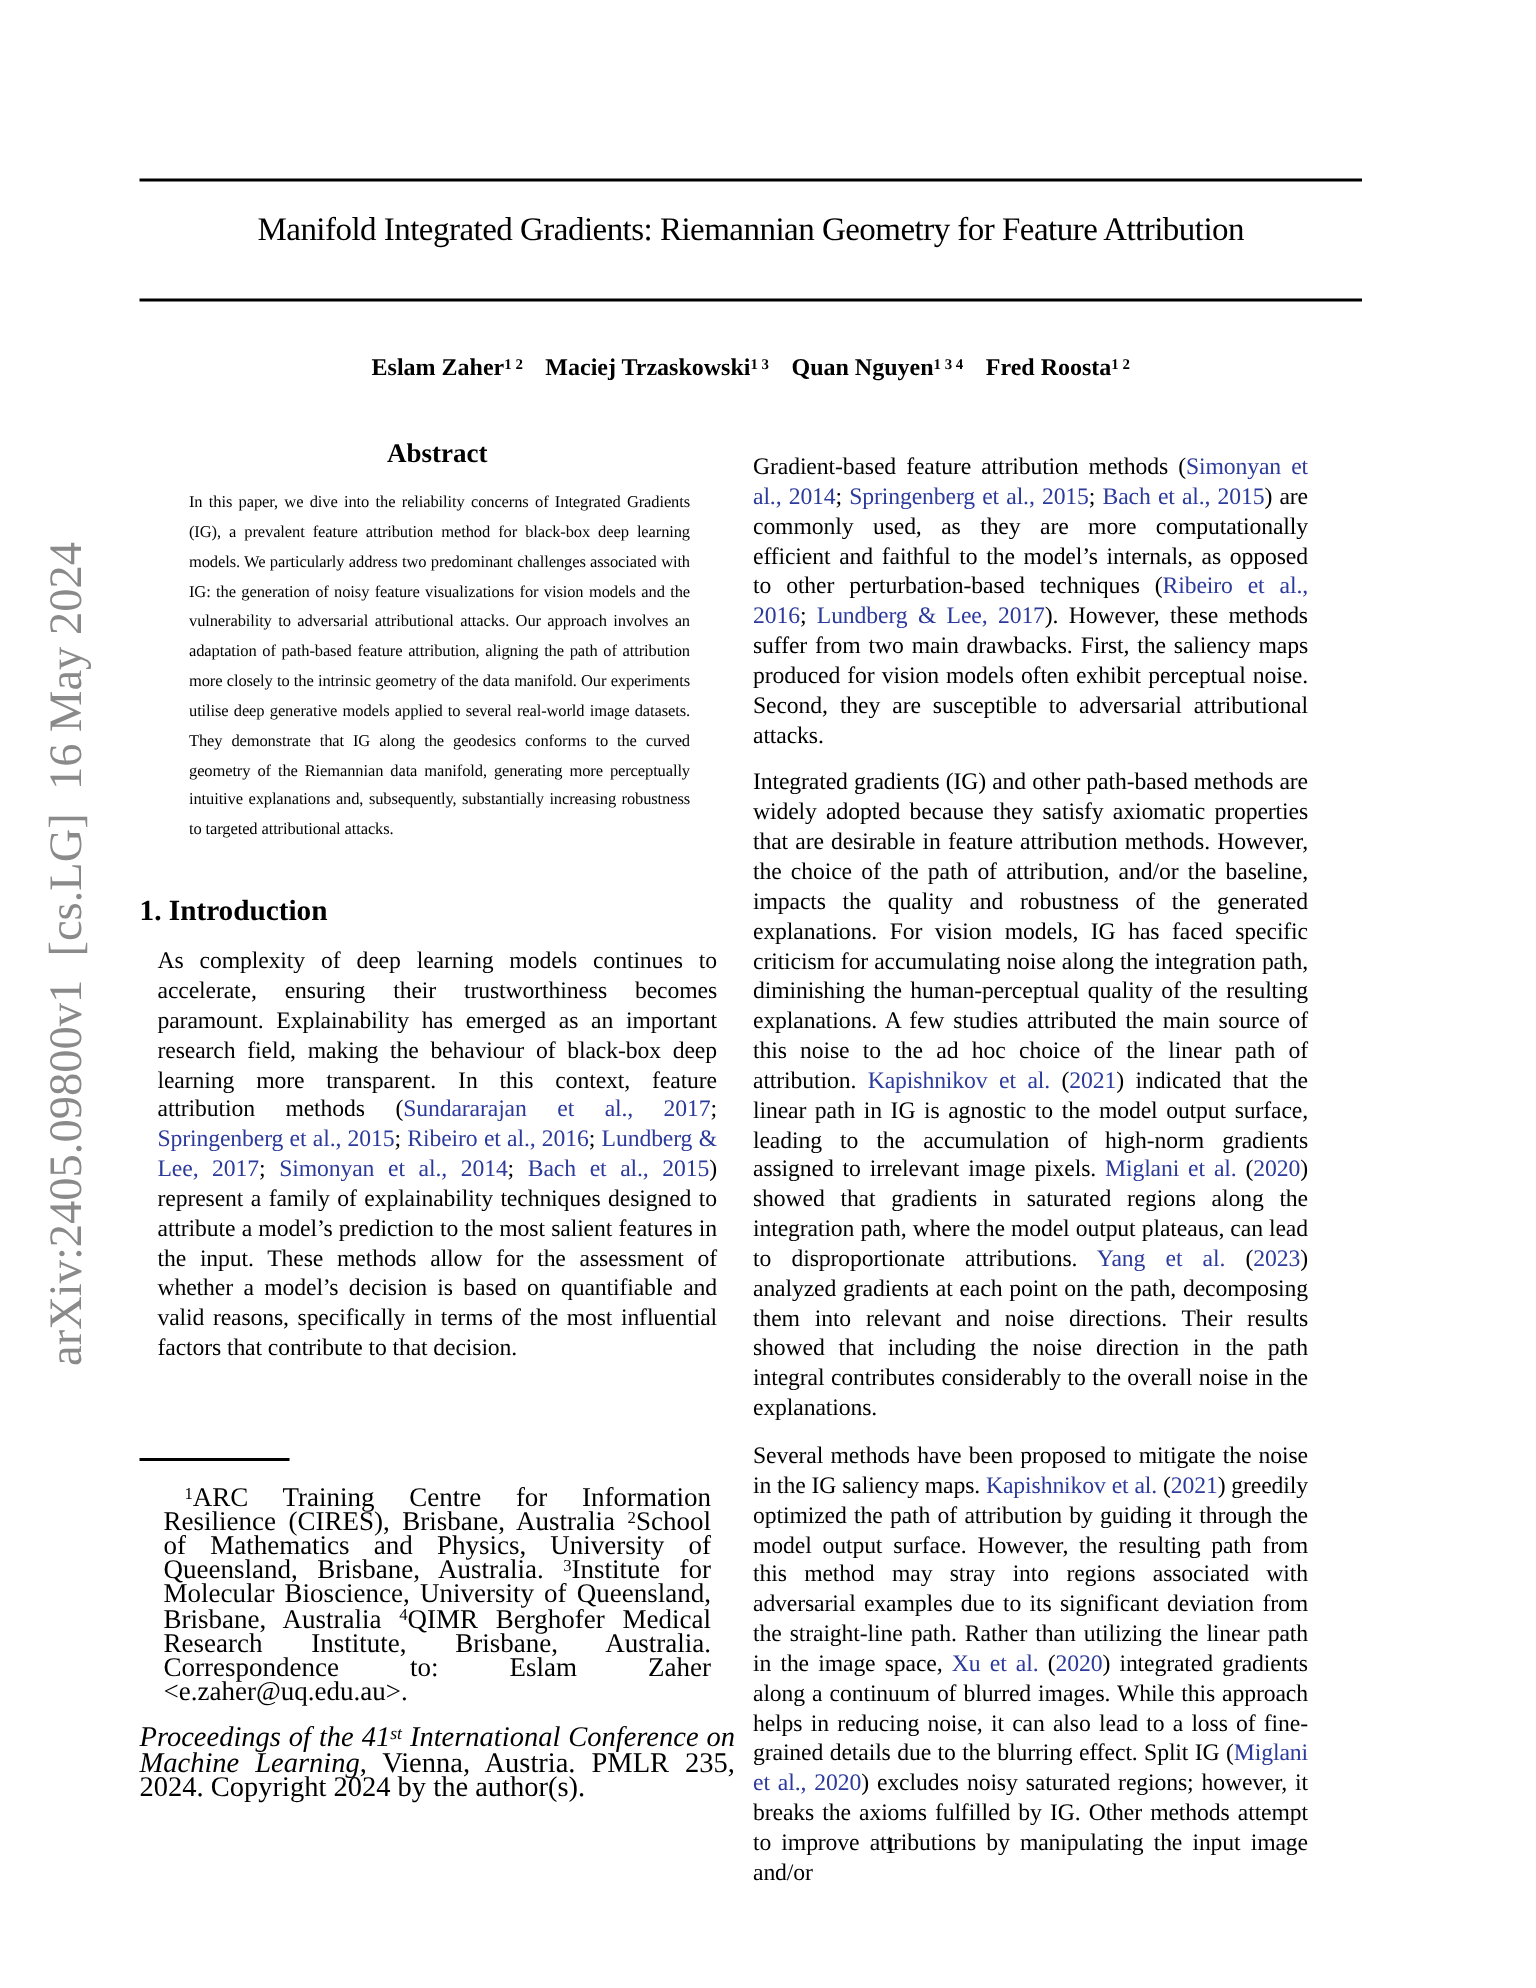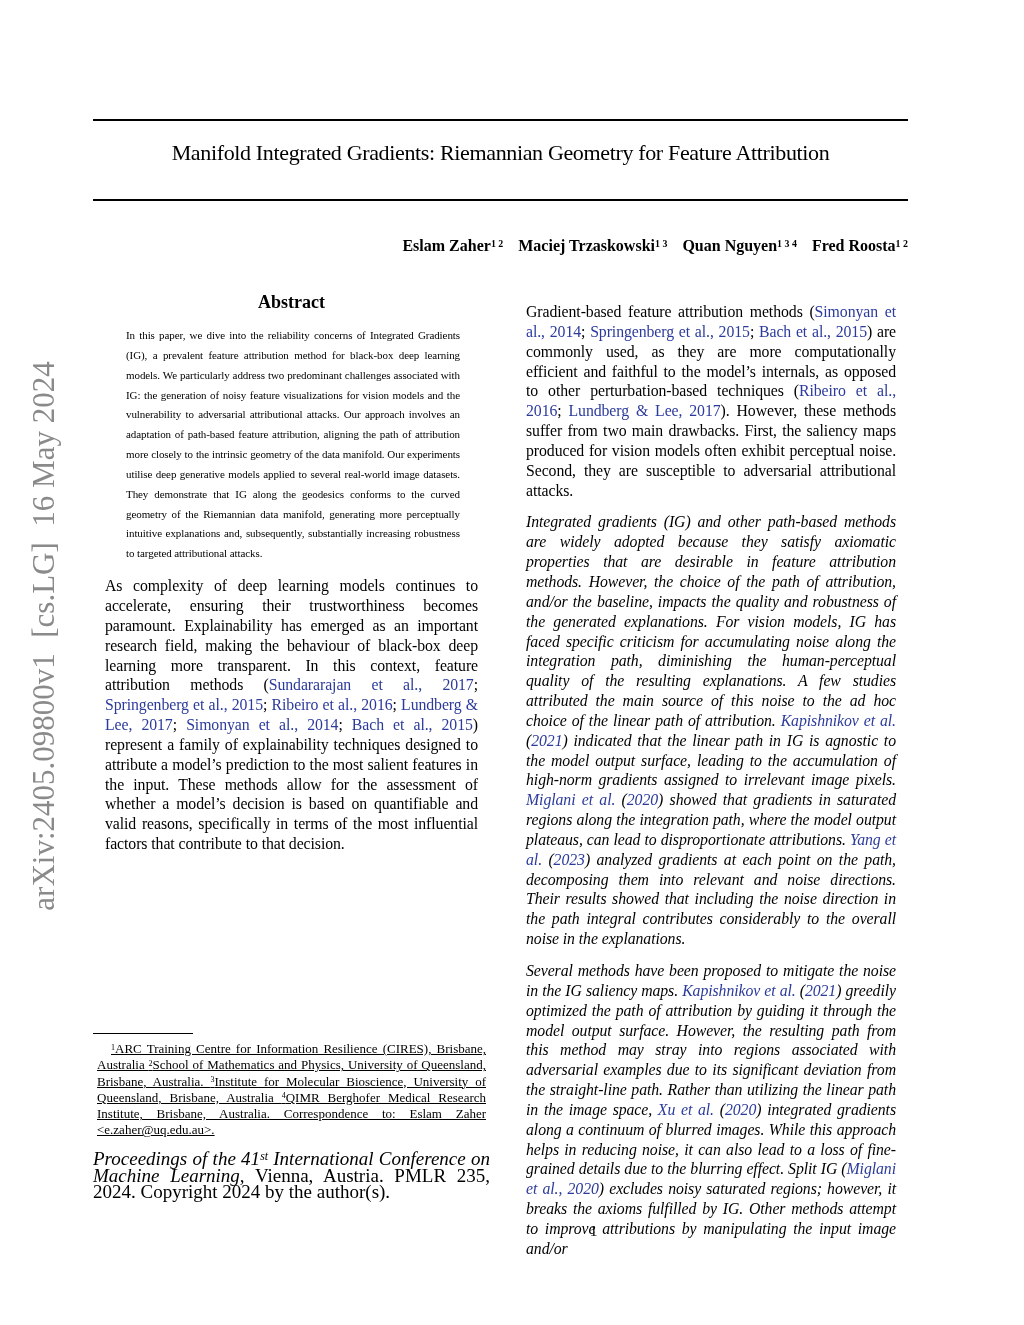--- a/index.html
+++ b/index.html
@@ -31,25 +31,25 @@
   .rule { position: absolute; left: 0; width: 815px; height: 2.2px; background: #000; }
   .rule-top { top: 119px; }
   .rule-mid { top: 199px; }
   .title {
     position: absolute; top: 140px; left: 0; width: 815px;
     text-align: center; font-weight: normal; font-size: 22px;
     letter-spacing: -0.35px; white-space: nowrap;
   }
   .authors {
     position: absolute; top: 237px; left: 0; width: 815px;
-    text-align: right; font-weight: bold; font-size: 16px;
+    text-align: center; font-weight: bold; font-size: 16px;
   }
   .columns {
     position: absolute; top: 290px; left: 0; width: 815px; height: 912px;
-    display: flex; justify-content: space-between;
+    display: flex; 
   }
   .col-left { width: 397px; position: relative; }
   .col-right { width: 394px; }
   .abstract-heading {
     text-align: center; font-weight: bold; font-size: 18px;
     margin: 2px 0 13px 0;
   }
   .abstract-text {
     margin: 0 30px 0 33px;
     text-align: justify;
@@ -58,26 +58,26 @@
   }
   .section-heading {
     font-size: 19.5px; font-weight: bold;
     margin: 33px 0 11px 0;
   }
   p.body {
     margin: 12px; text-align: justify;
     font-size: 15.8px; line-height: 19.85px;
     letter-spacing: -0.08px;
   }
-  .col-right p.body + p.body { margin-top: 11px; font-style: italic; }
+  .col-right p.body + p.body { margin-top: 11px; }
   .footnote-block { position: absolute; left: 0; bottom: 2px; width: 100%; }
   .footnote-rule { width: 100px; height: 1.2px; background: #000; margin: 0 0 7px 0; }
   .footnote {
-    margin: 4px; text-align: justify; text-indent: 14px;
-    font-size: 13px; line-height: 16.2px; text-decoration: underline;
+    margin: 16px; text-align: justify; text-indent: 14px;
+    font-size: 18px; line-height: 16.2px;
   }
   .proceedings {
     margin: 13px 0 0 0; text-align: justify;
     font-size: 19px; line-height: 16.2px;
   }
   .page-number {
     position: absolute; top: 1222px; left: 93px; width: 815px;
     text-align: center; font-size: 15.5px;
   }
   .seg-link { color: var(--link); }
@@ -99,20 +99,21 @@
     <div class="rule rule-top"></div>
     <div class="title">Manifold Integrated Gradients: Riemannian Geometry for Feature Attribution</div>
     <div class="rule rule-mid"></div>
 
     <div class="authors"><span>Eslam Zaher</span><span class="seg-sup">1 2</span><span class="seg-gap"></span><span>Maciej Trzaskowski</span><span class="seg-sup">1 3</span><span class="seg-gap"></span><span>Quan Nguyen</span><span class="seg-sup">1 3 4</span><span class="seg-gap"></span><span>Fred Roosta</span><span class="seg-sup">1 2</span></div>
 
     <div class="columns">
       <div class="col-left">
         <div class="abstract-heading">Abstract</div>
         <div class="abstract-text">In this paper, we dive into the reliability concerns of Integrated Gradients (IG), a prevalent feature attribution method for black-box deep learning models. We particularly address two predominant challenges associated with IG: the generation of noisy feature visualizations for vision models and the vulnerability to adversarial attributional attacks. Our approach involves an adaptation of path-based feature attribution, aligning the path of attribution more closely to the intrinsic geometry of the data manifold. Our experiments utilise deep generative models applied to several real-world image datasets. They demonstrate that IG along the geodesics conforms to the curved geometry of the Riemannian data manifold, generating more perceptually intuitive explanations and, subsequently, substantially increasing robustness to targeted attributional attacks.</div>
+        <div class="section-heading">1. Introduction</div>
         <p class="body"><span>As complexity of deep learning models continues to accelerate, ensuring their trustworthiness becomes paramount. Explainability has emerged as an important research field, making the behaviour of black-box deep learning more transparent. In this context, feature attribution methods (</span><span class="seg-link">Sundararajan et al., 2017</span><span>; </span><span class="seg-link">Springenberg et al., 2015</span><span>; </span><span class="seg-link">Ribeiro et al., 2016</span><span>; </span><span class="seg-link">Lundberg &amp; Lee, 2017</span><span>; </span><span class="seg-link">Simonyan et al., 2014</span><span>; </span><span class="seg-link">Bach et al., 2015</span><span>) represent a family of explainability techniques designed to attribute a model’s prediction to the most salient features in the input. These methods allow for the assessment of whether a model’s decision is based on quantifiable and valid reasons, specifically in terms of the most influential factors that contribute to that decision.</span></p>
 
         <div class="footnote-block">
           <div class="footnote-rule"></div>
           <p class="footnote"><span class="seg-sup">1</span><span>ARC Training Centre for Information Resilience (CIRES), Brisbane, Australia </span><span class="seg-sup">2</span><span>School of Mathematics and Physics, University of Queensland, Brisbane, Australia. </span><span class="seg-sup">3</span><span>Institute for Molecular Bioscience, University of Queensland, Brisbane, Australia </span><span class="seg-sup">4</span><span>QIMR Berghofer Medical Research Institute, Brisbane, Australia. Correspondence to: Eslam Zaher &lt;e.zaher@uq.edu.au&gt;.</span></p>
           <p class="proceedings"><span class="seg-i">Proceedings of the 41</span><span class="seg-isup">st</span><span class="seg-i"> International Conference on Machine Learning</span><span>, Vienna, Austria. PMLR 235, 2024. Copyright 2024 by the author(s).</span></p>
         </div>
       </div>
 
       <div class="col-right">

